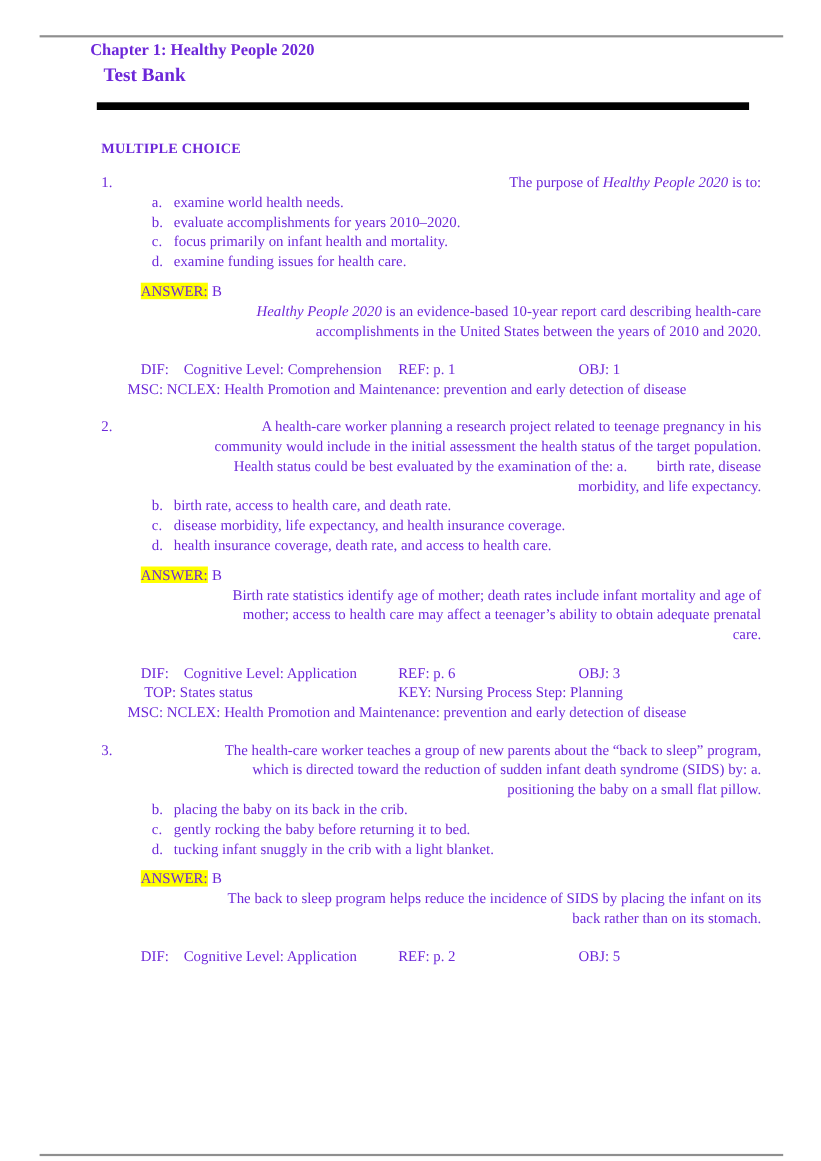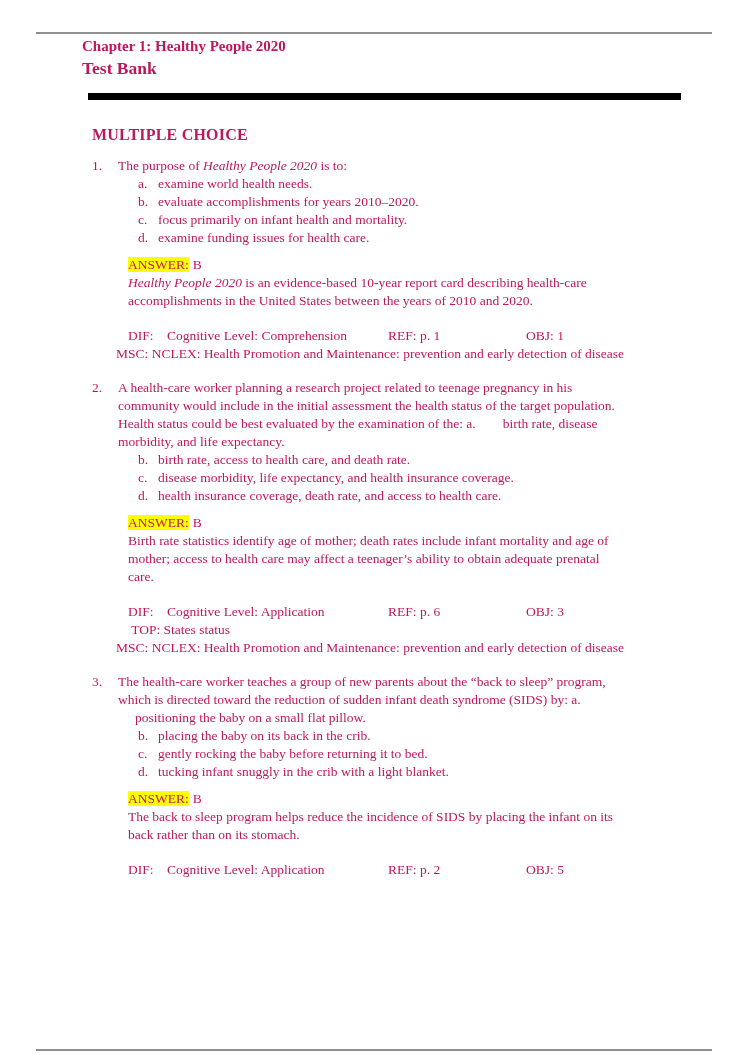--- a/index.html
+++ b/index.html
@@ -1,45 +1,45 @@
 <!DOCTYPE html>
 <html><head>
 <meta charset="utf-8">
 <style>
   html,body{margin:0;padding:0;background:#fff;}
   .page{position:relative;width:746px;height:1055px;background:#ffffff;
         font-family:"Liberation Serif","DejaVu Serif",serif;font-size:13.5px;
-        line-height:18px;color:#be185d;overflow:hidden;}
+        line-height:18px;color:#6d28d9;overflow:hidden;}
   .rule{position:absolute;left:36px;width:676px;height:2px;background:#8f8f8f;}
   .top-rule{top:32px;}
   .bottom-rule{top:1049px;}
   .header{padding-top:37px;margin-left:82px;}
   .chapter{font-weight:bold;font-size:15px;line-height:19px;}
-  .testbank{font-weight:bold;font-size:17.5px;line-height:25px;}
+  .testbank{font-weight:bold;font-size:17.5px;line-height:25px;margin-left:12px;}
   .black-bar{margin-left:88px;margin-top:12px;width:593px;height:7px;background:#000;}
   .content{margin-left:92px;margin-right:54px;}
-  .mc{margin:26px 0 0 0;font-size:16px;line-height:17px;font-weight:bold;letter-spacing:.2px;}
+  .mc{margin:26px 0 0 0;font-size:13px;line-height:17px;font-weight:bold;letter-spacing:.2px;}
   .question{margin-top:14px;}
   .question.gap{margin-top:16px;}
   .stem-row{display:flex;}
   .qnum{flex:0 0 26px;}
   .stem{flex:1;}
-  .line{white-space:pre;}
+  .line{white-space:pre;text-align:right;}
   .indent{padding-left:17px;}
   .i{font-style:italic;}
   .options{margin-left:46px;}
   .opt{display:flex;}
   .letter{flex:0 0 20px;}
   .answer-line{margin-left:36px;margin-top:9px;white-space:pre;}
   .hl{background:#ffff00;}
   .ans{margin-left:4px;}
   .feedback{margin-left:36px;}
   .meta{margin-left:36px;margin-top:17px;}
   .meta-row{position:relative;white-space:pre;}
-  .m2{position:absolute;left:260px;top:0;}
+  .m2{position:absolute;left:234px;top:0;}
   .m3{position:absolute;left:398px;top:0;}
   .msc .m1{display:inline-block;margin-left:-12px;}
 </style>
 </head>
 <body>
 
 <div class="page">
   <div class="rule top-rule"></div>
 
   <header class="header">
@@ -113,21 +113,21 @@
           </div>
       </div>
       <div class="answer-line"><span class="hl">ANSWER:</span><span class="ans">B</span></div>
       <div class="feedback">
         <div class="line">Birth rate statistics identify age of mother; death rates include infant mortality and age of</div>
         <div class="line">mother; access to health care may affect a teenager’s ability to obtain adequate prenatal</div>
         <div class="line">care.</div>
       </div>
       <div class="meta">
         <div class="meta-row"><span class="m1">DIF:    Cognitive Level: Application</span><span class="m2">REF: p. 6</span><span class="m3">OBJ: 3</span></div>
-        <div class="meta-row"><span class="m1"> TOP: States status</span></div>
+        <div class="meta-row"><span class="m1"> TOP: States status</span><span class="m2">KEY: Nursing Process Step: Planning</span></div>
         <div class="meta-row msc"><span class="m1">MSC: NCLEX: Health Promotion and Maintenance: prevention and early detection of disease</span></div>
       </div>
     </section>
 
     <section class="question gap">
       <div class="stem-row">
         <span class="qnum">3.</span>
         <div class="stem">
           <div class="line">The health-care worker teaches a group of new parents about the “back to sleep” program,</div>
           <div class="line">which is directed toward the reduction of sudden infant death syndrome (SIDS) by: a.</div>

